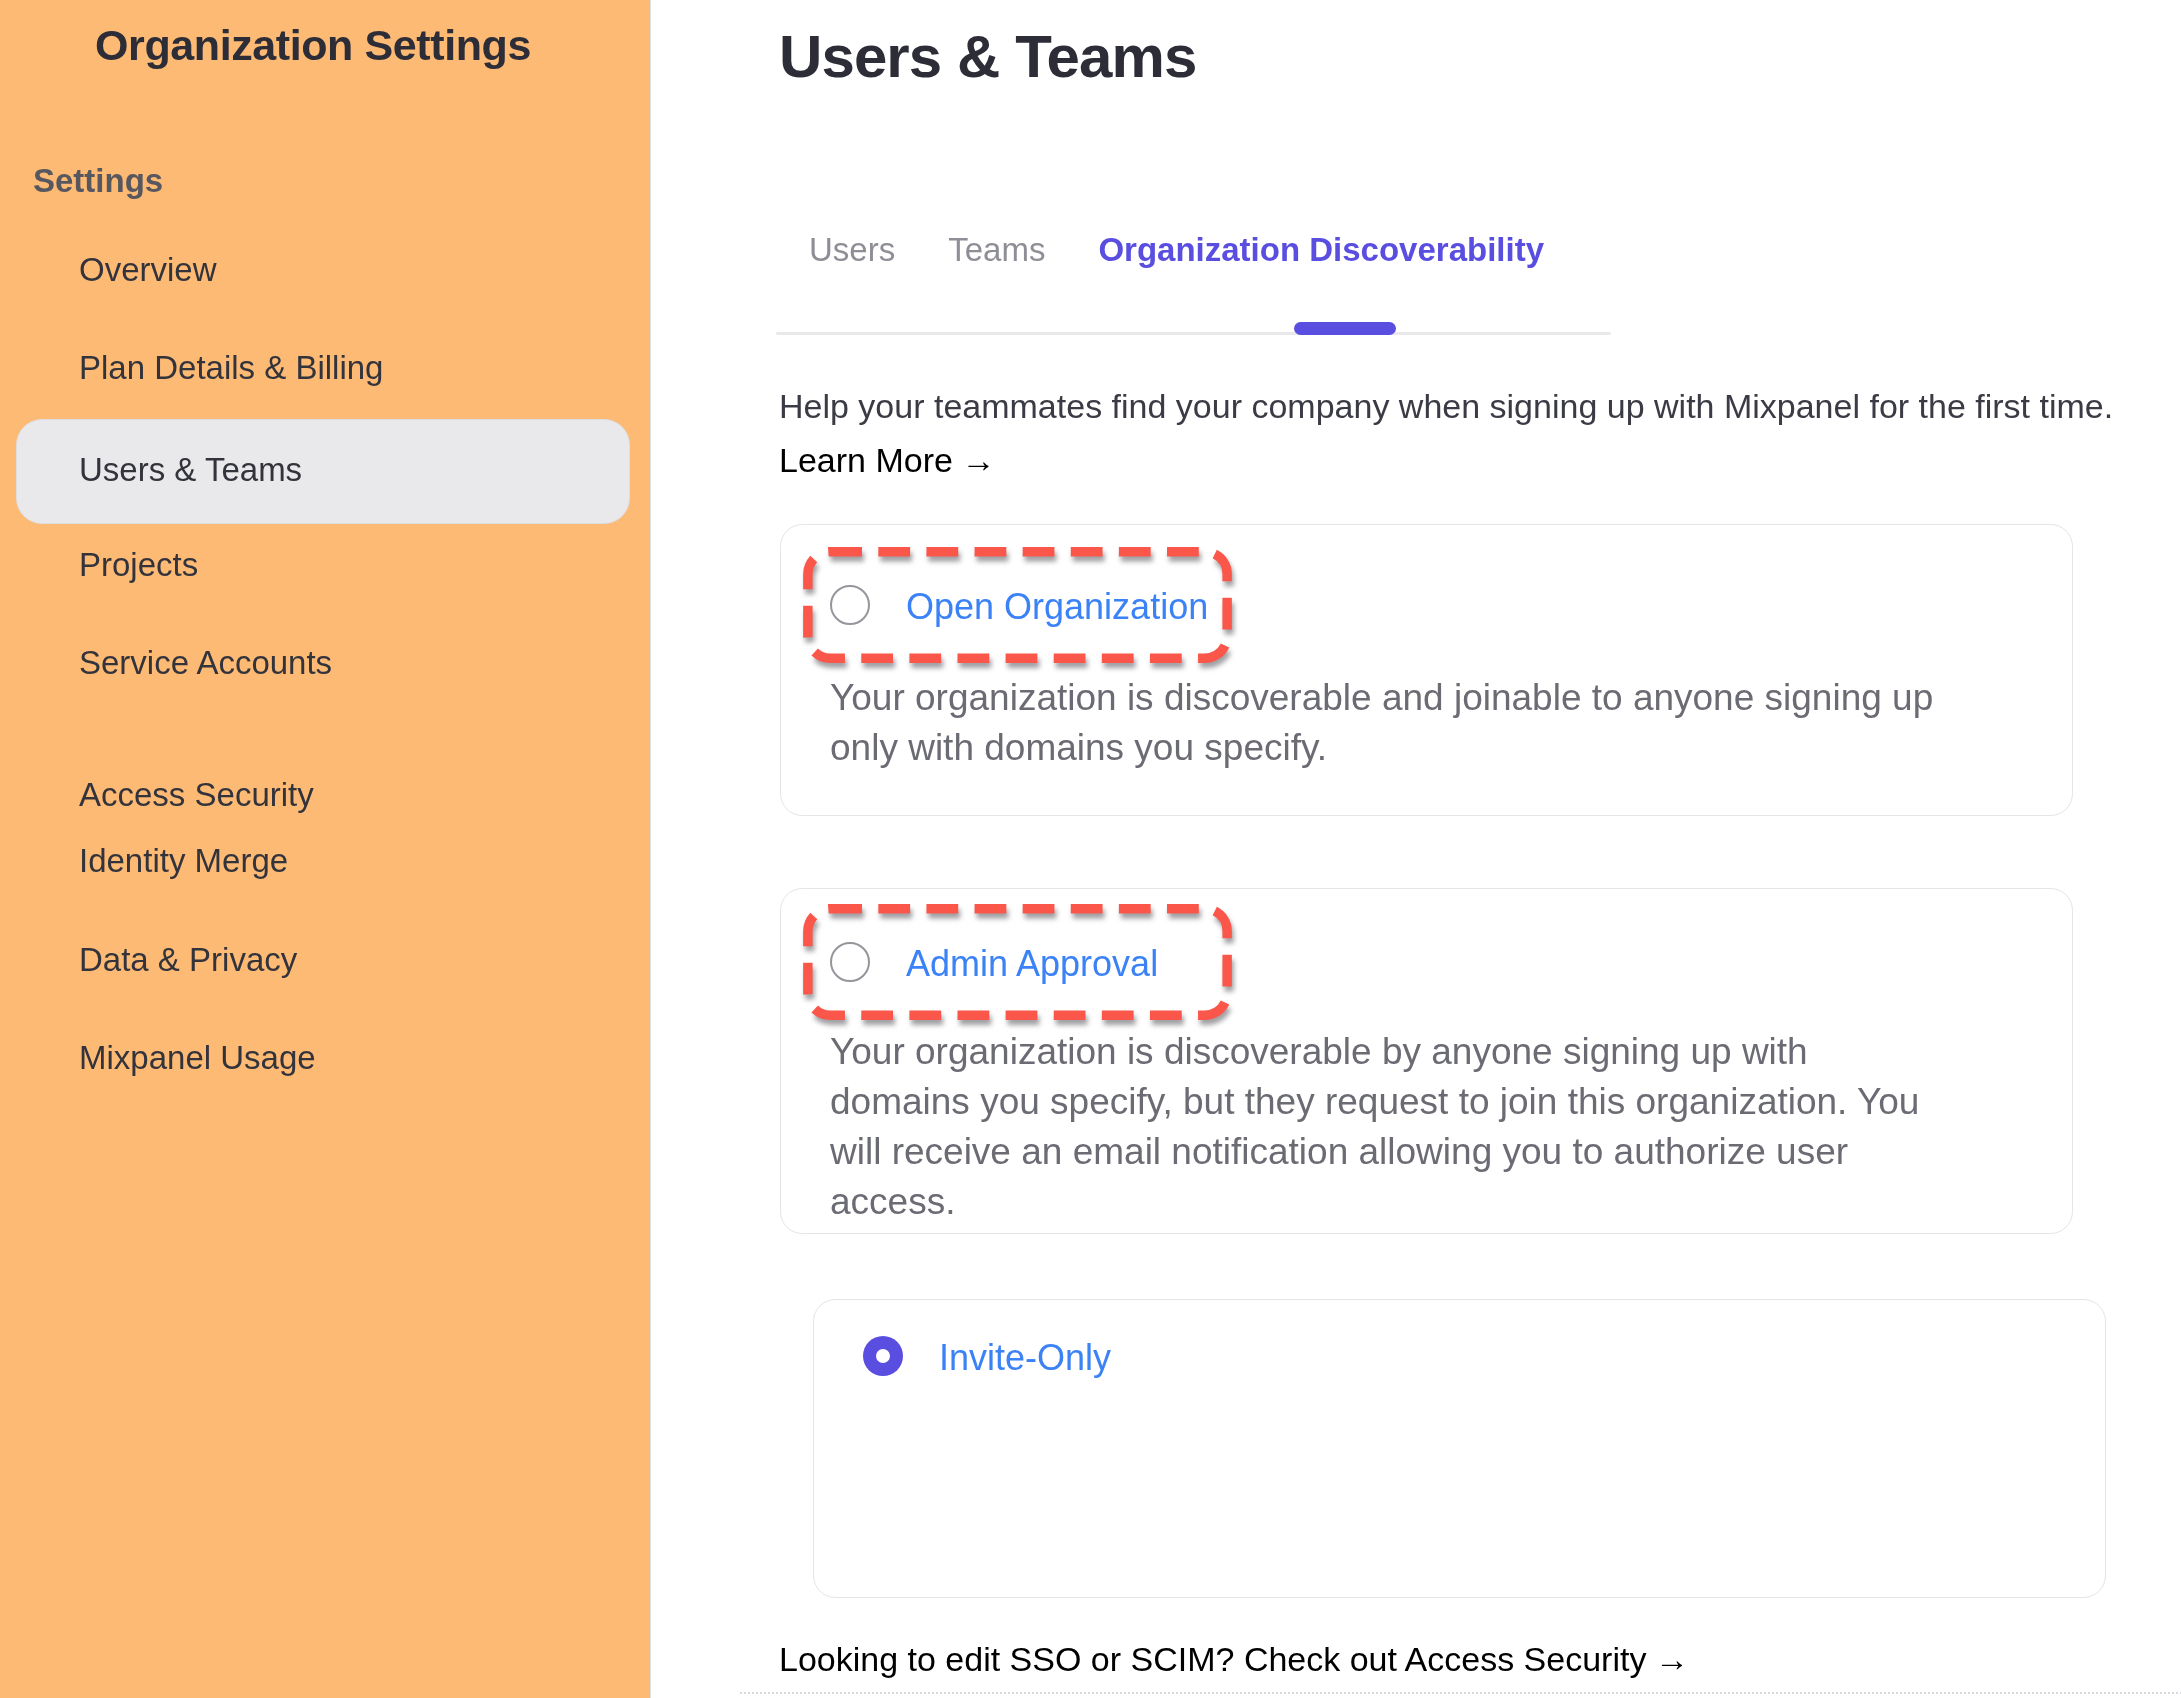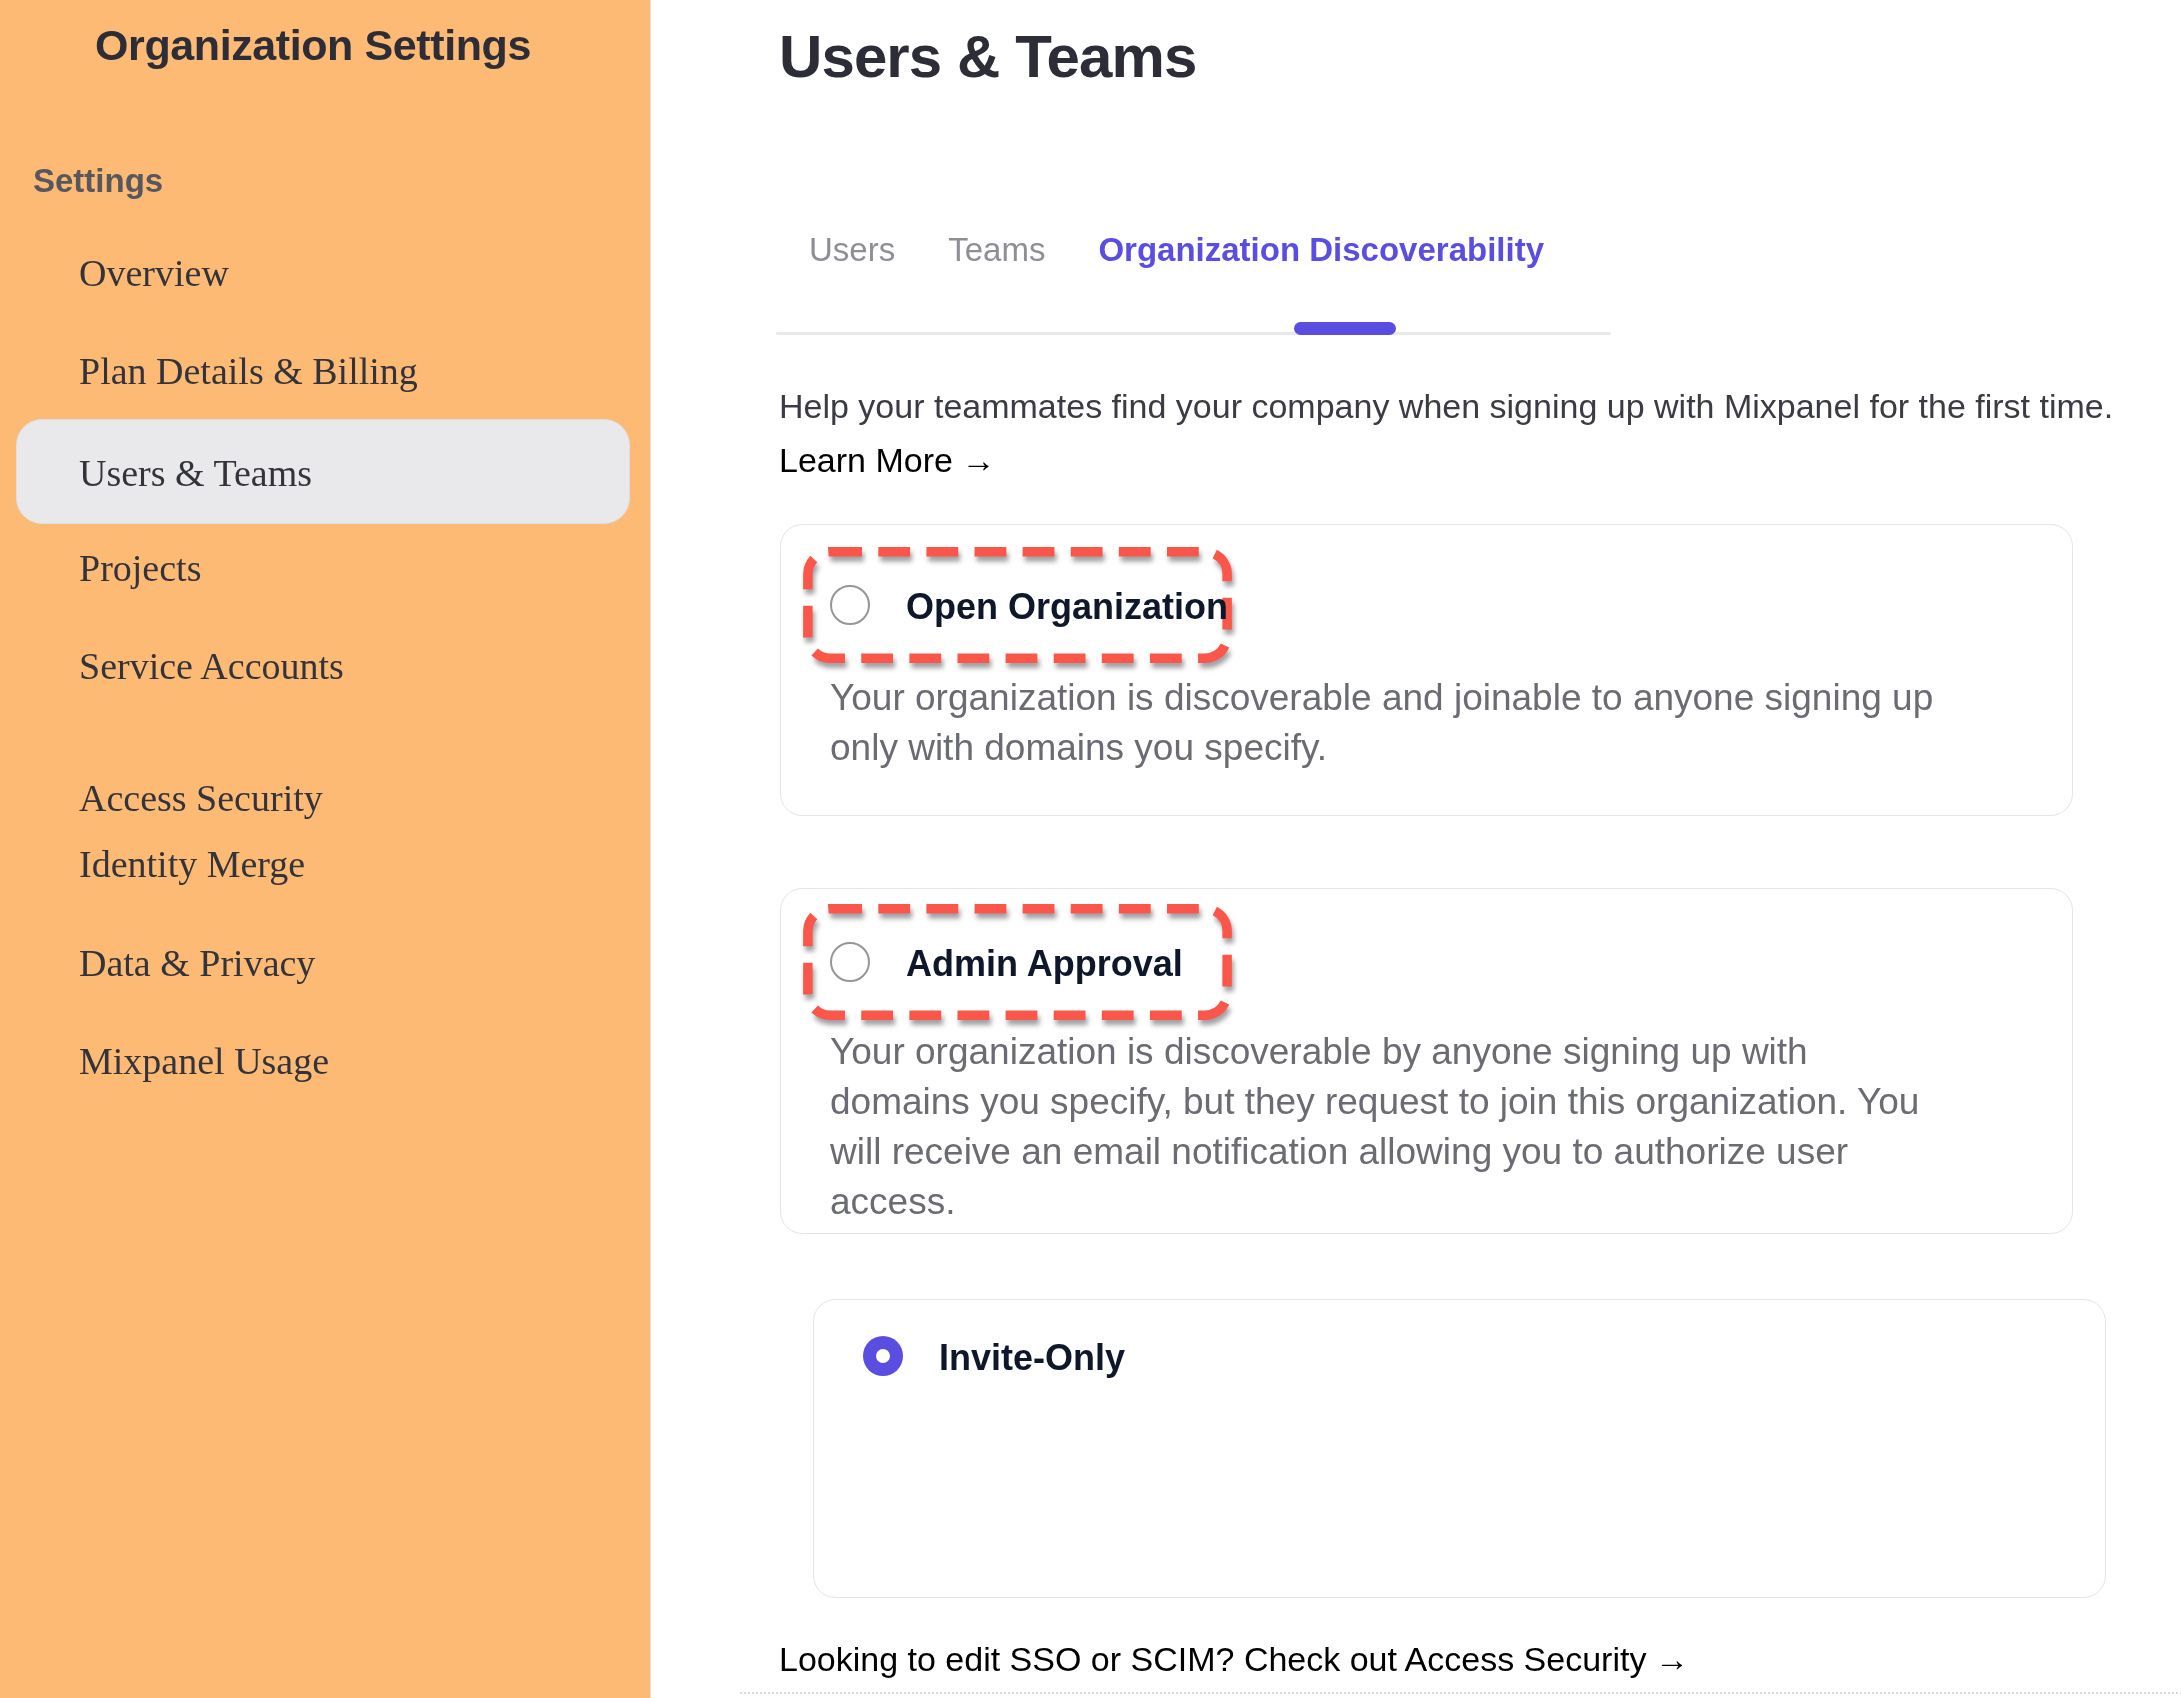--- a/index.html
+++ b/index.html
@@ -17,21 +17,21 @@
   .sidebar-title {
     position:absolute; left:95px; top:20.6px;
     font-size:43px; font-weight:bold; color:#2d2d38; letter-spacing:-0.4px;
   }
   .section-label {
     position:absolute; left:33px; top:162px;
     font-size:33px; font-weight:bold; color:#57575f;
   }
   .nav-item {
     position:absolute; left:79px;
-    font-size:38px; color:#33333c; white-space:nowrap; cursor:pointer;font-family:Liberation Serif, serif;
+    font-size:33px; color:#33333c; white-space:nowrap; cursor:pointer;
   }
   .nav-pill {
     position:absolute; left:16.3px; top:419px; width:614px; height:105px;
     background:#e9e9eb; border:1.7px solid #dedee2; border-radius:26px;
     box-sizing:border-box; cursor:pointer;
   }
   .nav-item.selected { font-weight:normal; }
   
   .page-title {
     position:absolute; left:779px; top:22.4px;
@@ -74,21 +74,21 @@
     position:absolute; width:40px; height:40px; border-radius:50%;
     border:2.6px solid #95959c; background:#ffffff; box-sizing:border-box;
     cursor:pointer;
   }
   .radio.checked {
     border:none; background:#5a4ee0;
     display:flex; align-items:center; justify-content:center;
   }
   .radio-dot { width:14.6px; height:14.6px; border-radius:50%; background:#ffffff; }
   .option-label {
-    position:absolute; font-size:36px; font-weight:bold; color:#0f172a;
+    position:absolute; font-size:36px; font-weight:normal; color:#3b82f6;
     white-space:nowrap; line-height:40px;
   }
   .option-desc {
     position:absolute; left:49px; width:1110px;
     font-size:37px; line-height:50px; color:#6b6b74;
   }
   .bottom-divider {
     position:absolute; left:740px; right:0; top:1692px;
     border-top:2.6px dotted #d9d9de;
   }

